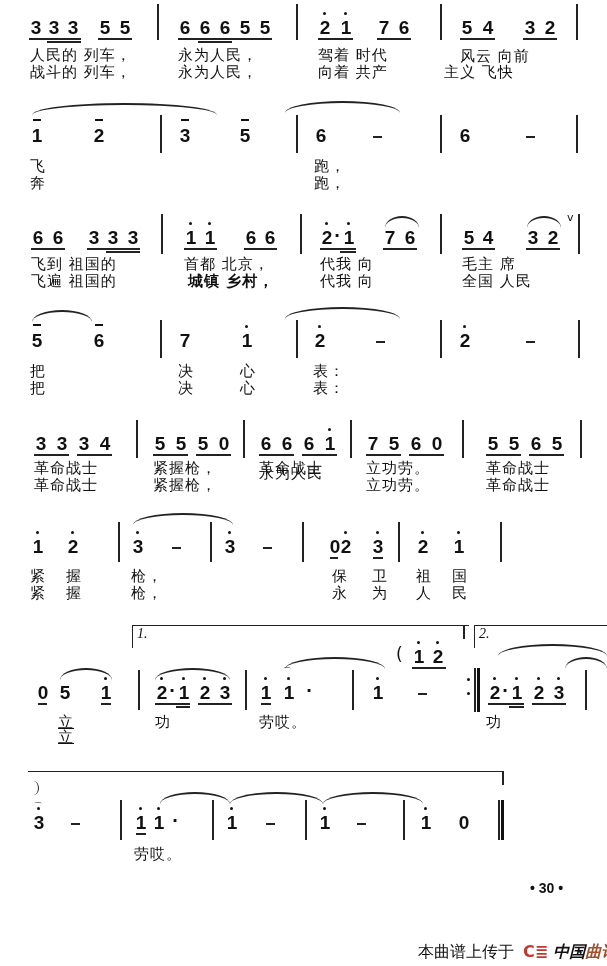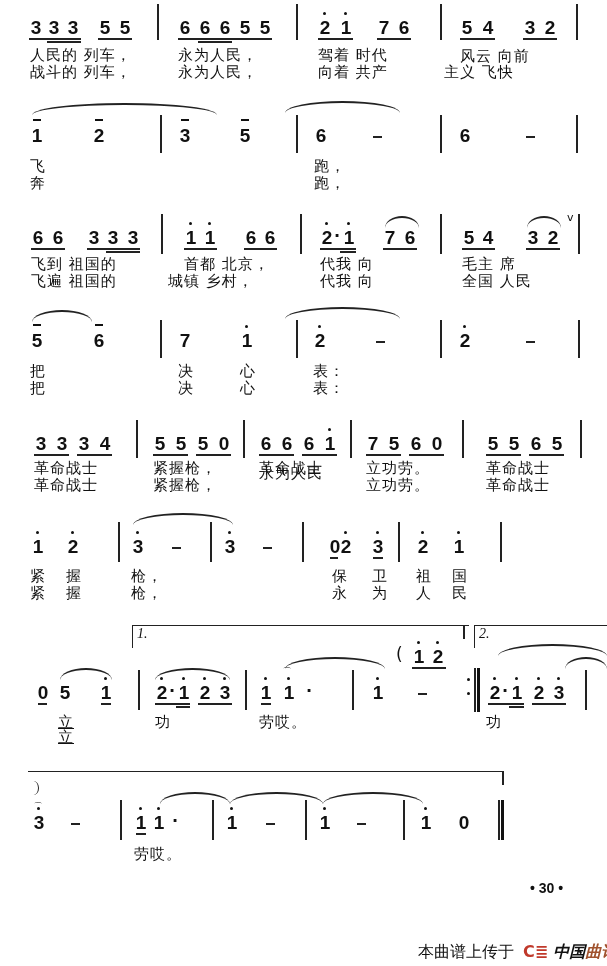--- a/index.html
+++ b/index.html
@@ -125,21 +125,21 @@
   <div class="slur" style="left:527px;top:216px;width:34px;"></div>
   <span class="abs" style="left:567px;top:211px;font-size:11px;">v</span>
   <span class="note" style="left:526px;top:228px;">3</span>
   <span class="note" style="left:546px;top:228px;">2</span>
   <div class="ul" style="left:526px;top:248px;width:34px;"></div>
   <span class="lyric" style="left:31px;top:256px;">飞到 祖国的</span>
   <span class="lyric" style="left:184px;top:256px;">首都 北京，</span>
   <span class="lyric" style="left:320px;top:256px;">代我 向</span>
   <span class="lyric" style="left:462px;top:256px;">毛主 席</span>
   <span class="lyric" style="left:31px;top:273px;">飞遍 祖国的</span>
-  <span class="lyric" style="left:168px;top:273px;">城镇 乡村，</span>
+  <span class="lyric" style="left:188px;top:273px;font-weight:bold;">城镇 乡村，</span>
   <span class="lyric" style="left:320px;top:273px;">代我 向</span>
   <span class="lyric" style="left:462px;top:273px;">全国 人民</span>
 </div>
 
 <div>
   <div class="slur" style="left:32px;top:310px;width:60px;"></div>
   <div class="slur" style="left:285px;top:307px;width:115px;"></div>
   <div class="bar" style="left:160px;top:320px;height:38px;"></div>
   <div class="bar" style="left:296px;top:320px;height:38px;"></div>
   <div class="bar" style="left:440px;top:320px;height:38px;"></div>

